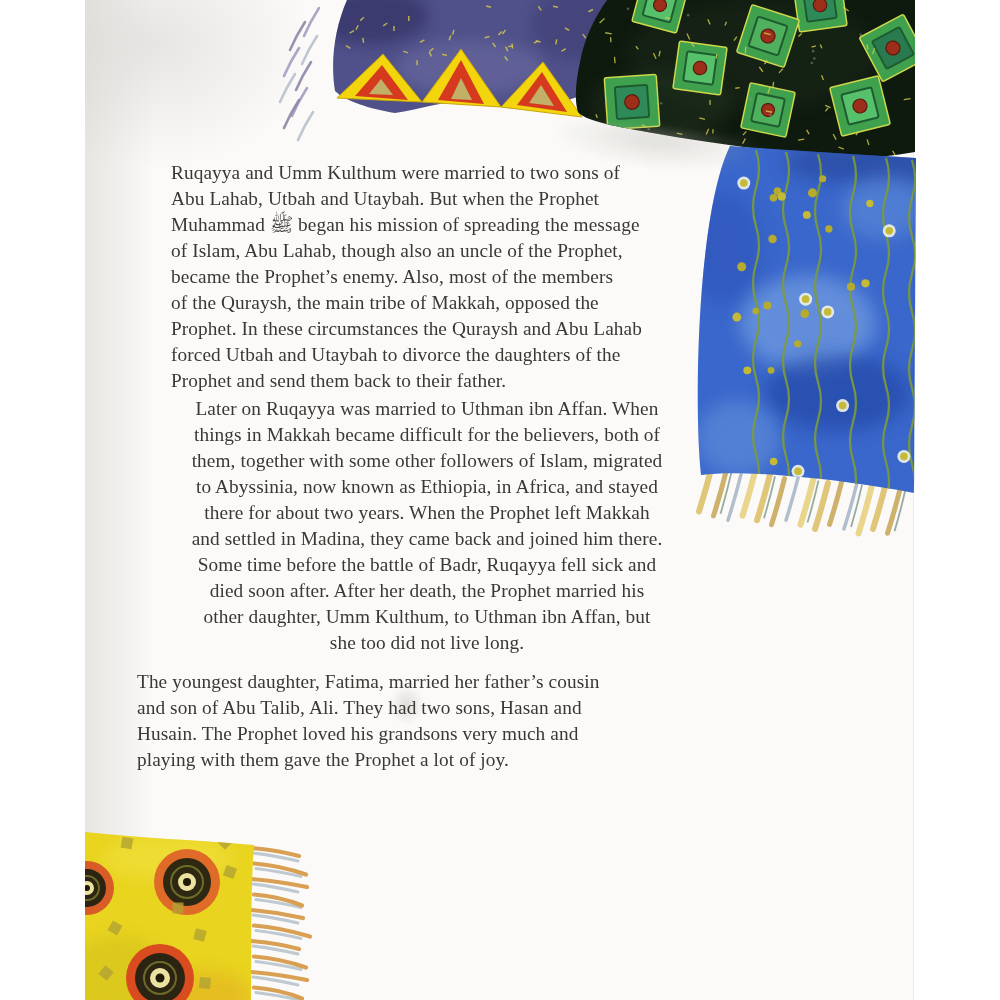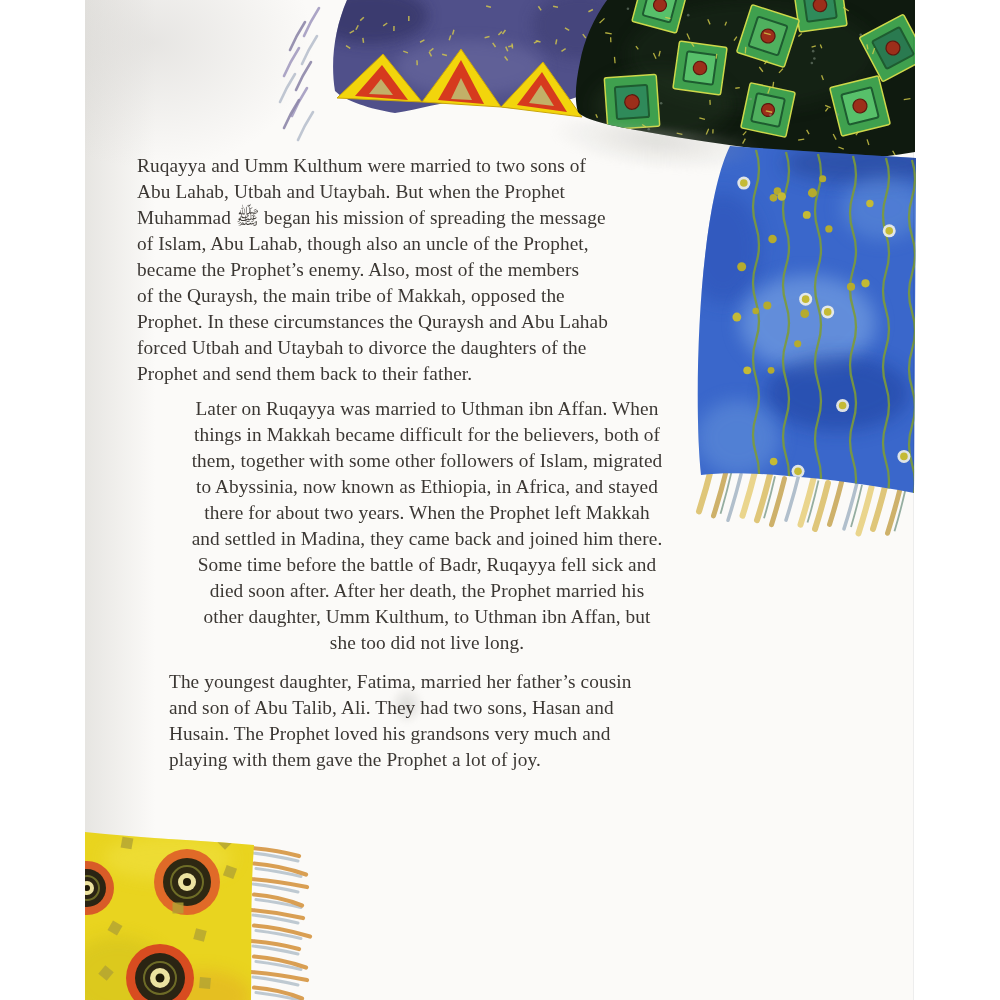--- a/index.html
+++ b/index.html
@@ -12,23 +12,23 @@
       background:radial-gradient(ellipse at 30% 25%,rgba(200,198,195,.40),rgba(200,198,195,0) 70%);}
   #page-edge{position:absolute;left:913px;top:0;width:1px;height:1000px;background:rgba(0,0,0,.07);}
   .carpet{position:absolute;}
   #tear-shadow{position:absolute;left:548px;top:128px;width:215px;height:42px;
       background:radial-gradient(ellipse at 50% 30%,rgba(175,175,168,.35),rgba(175,175,168,0) 70%);
       transform:rotate(6deg);filter:blur(3px);}
   #smudge{position:absolute;left:390px;top:685px;width:34px;height:40px;
       background:radial-gradient(ellipse,rgba(150,150,145,.30),rgba(150,150,145,0) 70%);filter:blur(2px);}
   .para{position:absolute;left:137px;width:580px;font-size:19.3px;line-height:26px;
         color:#3b3733;white-space:pre-line;letter-spacing:.1px;}
-  #para-1{top:153px;}
+  #para-1{top:160px;margin-left:34px;}
   #para-2{top:396px;text-align:center;}
-  #para-3{top:669px;margin-left:32px;}
+  #para-3{top:669px;}
 </style>
 </head>
 <body>
 
 <div id="canvas">
   <div id="page"></div>
   <div id="corner-shade"></div>
 
   <svg class="carpet" style="left:275px;top:0;" width="345" height="150" viewBox="0 0 345 150">
     <defs>

